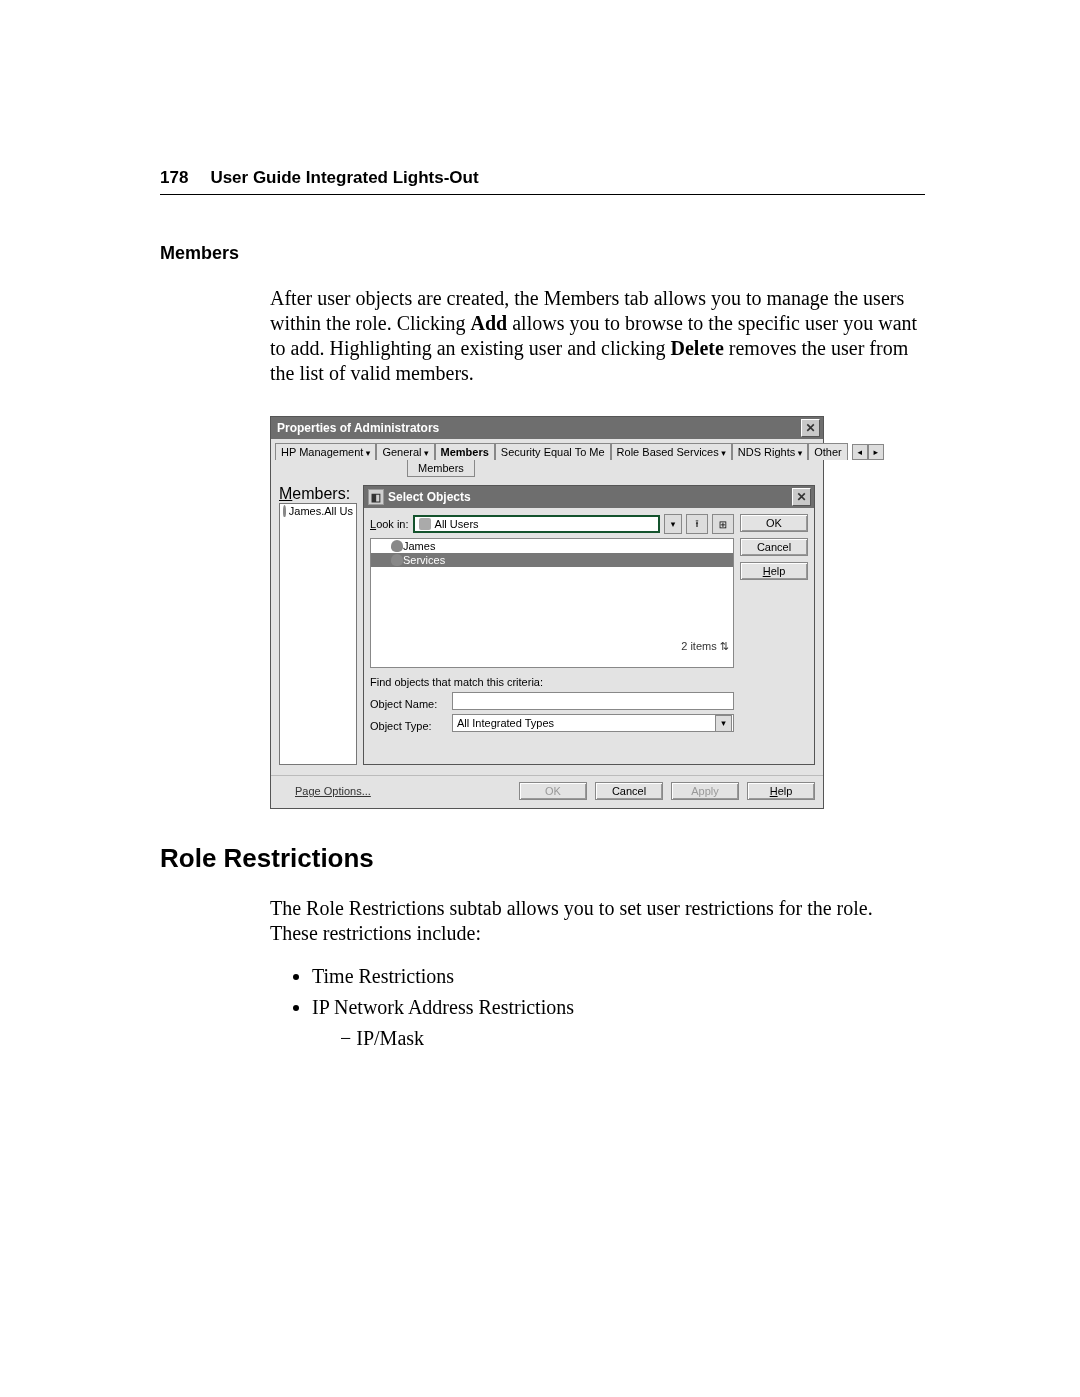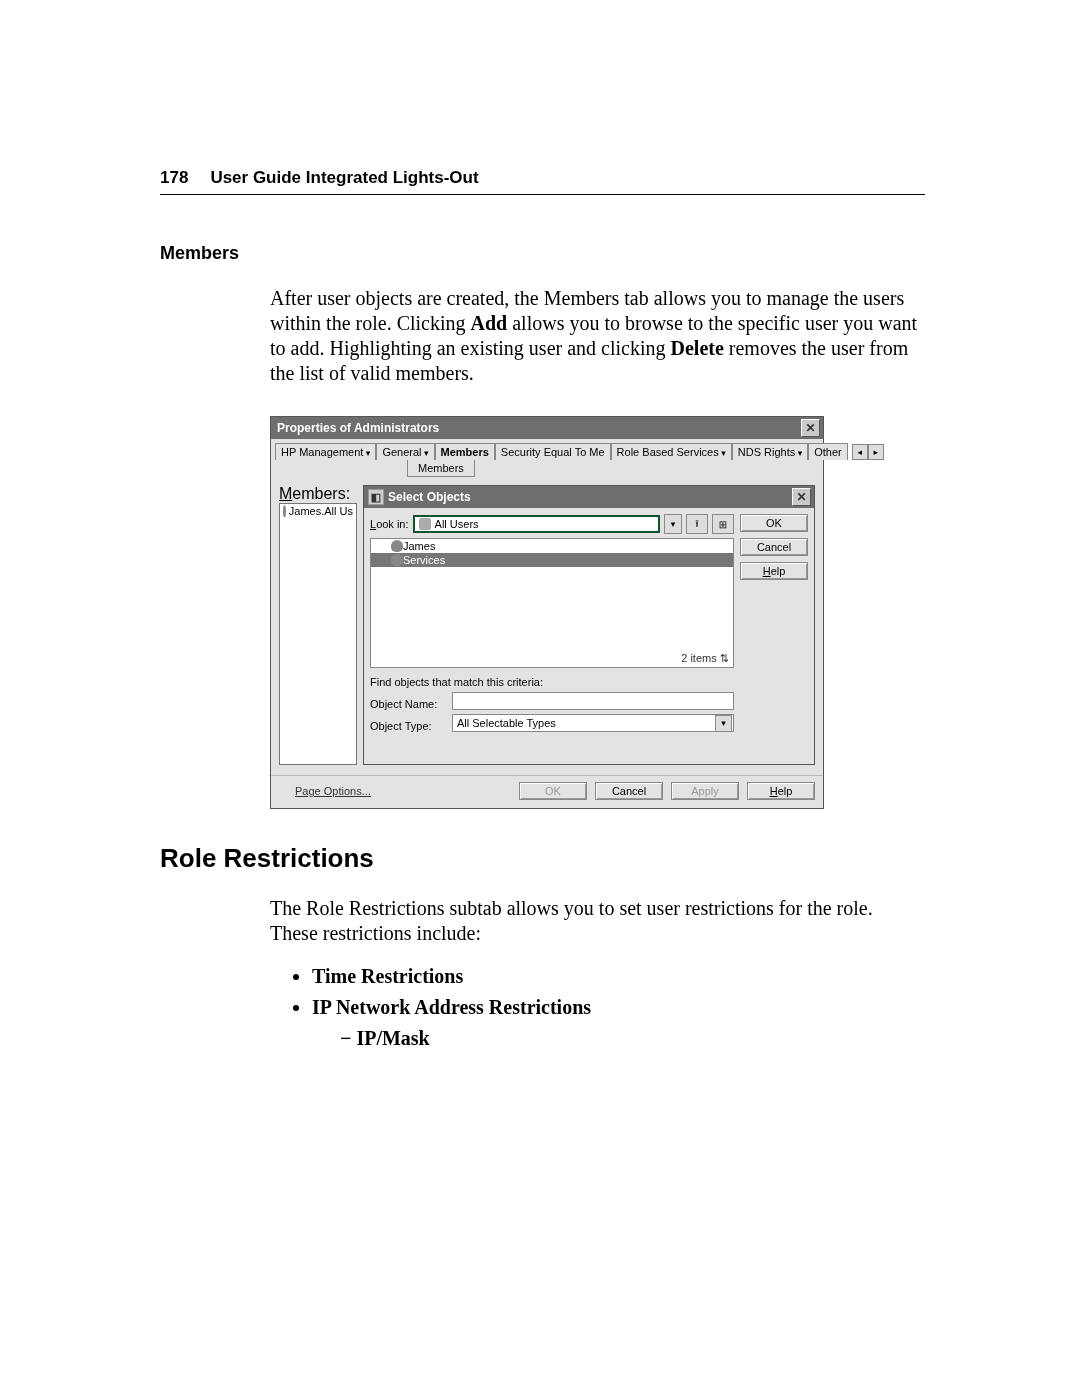--- a/index.html
+++ b/index.html
@@ -37,21 +37,21 @@
     font-family: Arial, Helvetica, sans-serif;
     font-weight: bold;
     font-size: 26px;
     margin-top: 34px;
   }
   ul.bullets {
     padding-left: 42px;
     margin: 18px 0 0 0;
     font-size: 20px;
   }
-  ul.bullets li { margin-bottom: 6px; font-weight: bold; }
+  ul.bullets li { margin-bottom: 6px; }
   ul.sub {
     list-style: none;
     padding-left: 28px;
     margin-top: 6px;
   }
   ul.sub li::before {
     content: "−  ";
   }
 
   
@@ -219,21 +219,21 @@
   }
   .obj-list {
     background:#fff;border:1px solid #888;height:128px;font-size:11px;
     position:relative;overflow:hidden;
   }
   .orow {
     display:flex;align-items:center;padding:1px 20px;
   }
   .orow.sel { background:#777;color:#fff; }
   .items-count {
-    position:absolute;right:4px;bottom:2px;font-size:11px;color:#333;
+    position:absolute;right:4px;bottom:14px;font-size:11px;color:#333;
   }
   .crit-label { font-size:11px;margin-top:8px; }
   .field-row {
     display:flex;align-items:flex-end;gap:6px;font-size:11px;margin-top:4px;
   }
   .txtfield {
     flex:1;background:#fff;border:1px solid #888;height:16px;padding:0 3px;
   }
   .typefield {
     flex:1;background:#fff;border:1px solid #888;height:16px;
@@ -348,21 +348,21 @@
                 </div>
 
                 <div class="crit-label">Find objects that match this criteria:</div>
                 <div class="field-row">
                   <span style="width:76px;">Object Name:</span>
                   <input class="txtfield" value="" style="">
                 </div>
                 <div class="field-row">
                   <span style="width:76px;">Object Type:</span>
                   <div class="typefield">
-                    <span>All Selectable Types</span>
+                    <span>All Integrated Types</span>
                     <span class="ddbtn">▾</span>
                   </div>
                 </div>
               </div>
               <div class="sel-right">
                 <div class="btn">OK</div>
                 <div class="btn">Cancel</div>
                 <div class="btn"><u>H</u>elp</div>
               </div>
             </div>

